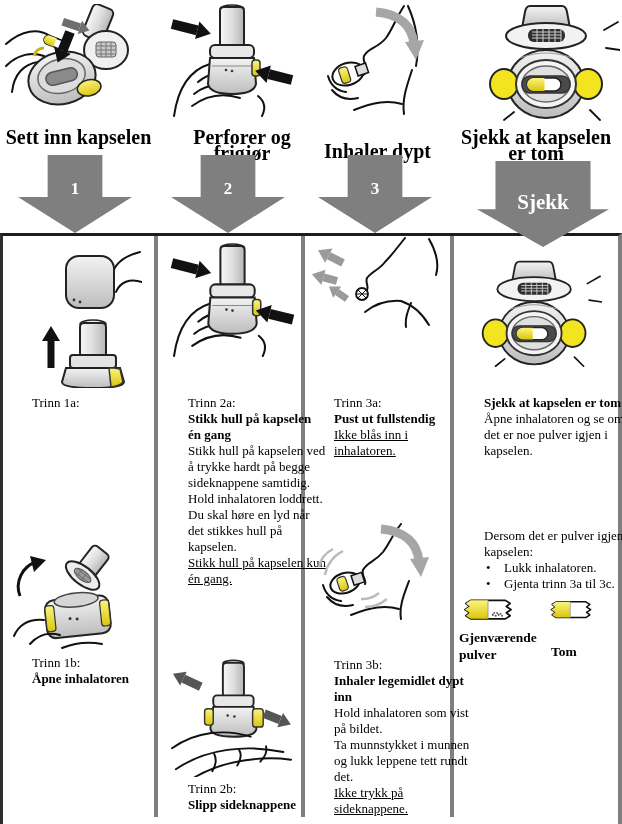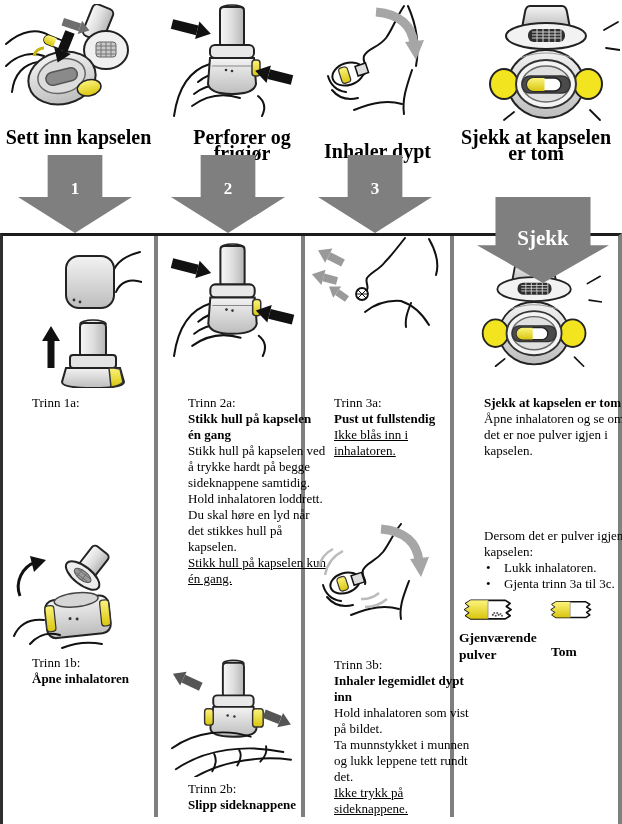--- a/index.html
+++ b/index.html
@@ -16,21 +16,20 @@
   .step-arrow {
     position:absolute; background:#7f7f7f; z-index:5;
     clip-path:polygon(26% 0, 74% 0, 74% 54%, 100% 54%, 50% 100%, 0 54%, 26% 54%);
     display:flex; align-items:center; justify-content:center;
   }
   .step-arrow .arrow-num {
     color:#fff; font-weight:bold; font-size:17px; margin-top:-10px;
   }
   .step-arrow.wide {
     clip-path:polygon(14% 0, 86% 0, 86% 56%, 100% 56%, 50% 100%, 0 56%, 14% 56%);
-    margin-top:36px;
   }
   .step-arrow.wide .arrow-num { font-size:21px; margin-top:-4px; }
 
   .main-box {
     position:absolute; left:0; top:233px; width:615px; height:591px;
     border-top:3px solid #1c1c1c; border-left:3px solid #2e2e2e; border-right:4px solid #7f7f7f;
   }
   .vdiv { position:absolute; width:4px; background:#7f7f7f; top:236px; height:581px; }
 
   .t { position:absolute; font-size:13px; line-height:16px;margin-left:24px; }

